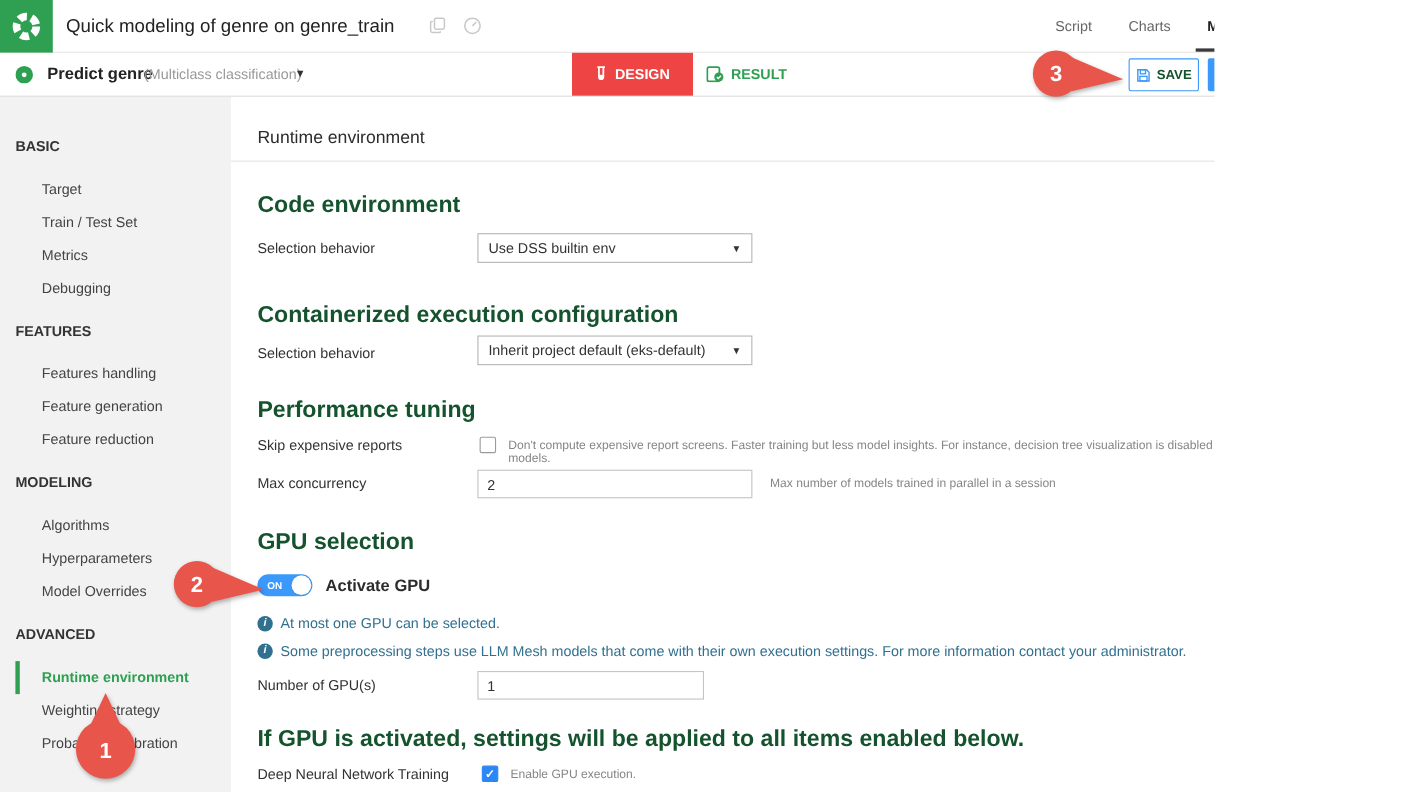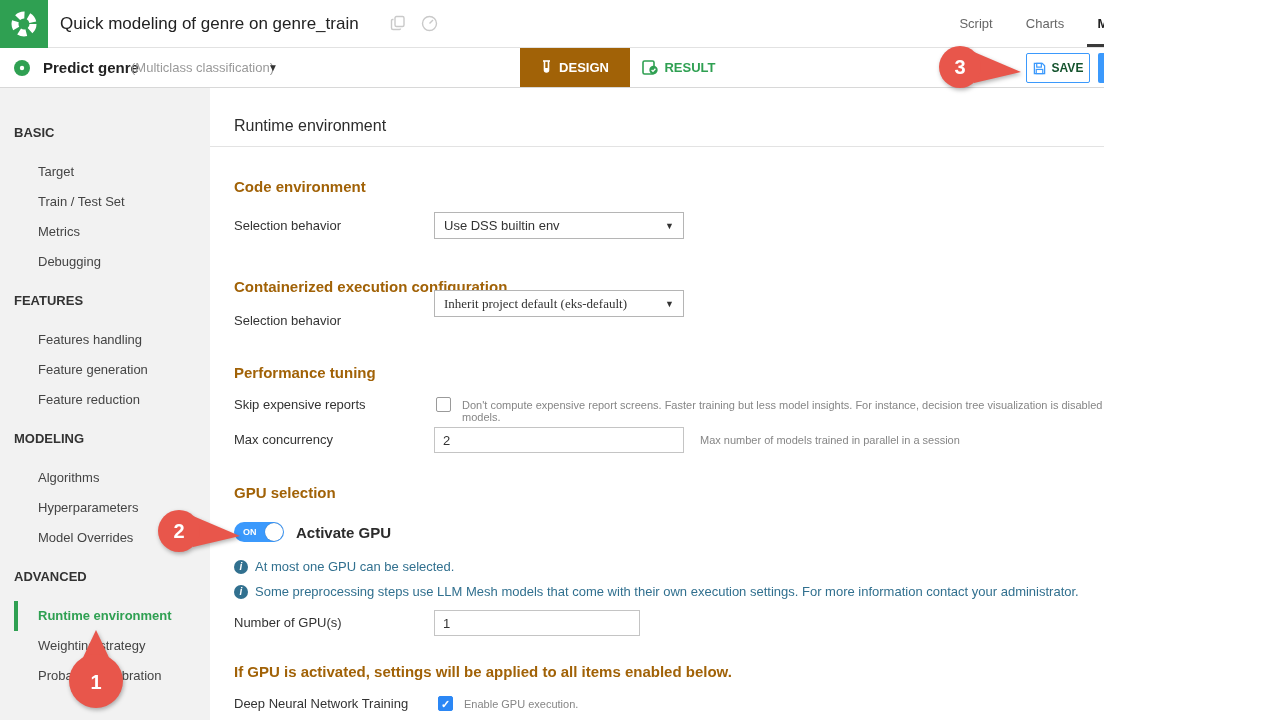--- a/index.html
+++ b/index.html
@@ -16,21 +16,21 @@
   .htab.active { color:#222; font-weight:bold; border-bottom:3px solid #3a3a3a; }
   .actions-btn { position:absolute; left:1169px; top:2px; width:64px; height:30px; border:5px solid #f97316; background:#fff;
                  font-size:11px; font-weight:bold; color:#333; display:flex; align-items:center; justify-content:center; letter-spacing:.3px; cursor:pointer; }
 
   
   .toolbar { position:absolute; left:0; top:48px; width:1240px; height:40px; background:#fff; border-bottom:1px solid #d8d8d8; }
   .model-dot { position:absolute; left:14px; top:60px; width:16px; height:16px; }
   .model-name { position:absolute; left:43px; top:48px; height:40px; line-height:40px; font-size:15px; font-weight:bold; color:#222; }
   .model-sub  { position:absolute; left:131px; top:48px; height:40px; line-height:40px; font-size:13px; color:#999; }
   .model-caret { position:absolute; left:268px; top:48px; height:40px; line-height:40px; font-size:10px; color:#333; cursor:pointer; }
-  .tab-design { position:absolute; left:520px; top:48px; width:110px; height:39px; background:#a16207; color:#fff; font-weight:bold;
+  .tab-design { position:absolute; left:520px; top:48px; width:110px; height:39px; background:#ef4444; color:#fff; font-weight:bold;
                 font-size:13px; display:flex; align-items:center; justify-content:center; gap:7px; cursor:pointer; }
   .tab-result { position:absolute; left:633px; top:48px; width:92px; height:39px; color:#2fa052; font-weight:bold; font-size:13px;
                 display:flex; align-items:center; justify-content:center; gap:6px; cursor:pointer; }
   .btn-save { position:absolute; left:1026px; top:53px; width:64px; height:30px; border:1px solid #3b99fc; color:#14532d; background:#fff;
               font-size:12px; font-weight:bold; display:flex; align-items:center; justify-content:center; gap:6px; border-radius:2px; cursor:pointer; }
   .btn-train { position:absolute; left:1098px; top:53px; width:95px; height:30px; background:#3b99fc; color:#fff; font-size:12px; font-weight:bold;
                display:flex; align-items:center; justify-content:center; gap:8px; border-radius:2px 0 0 2px; cursor:pointer; }
   .btn-train-caret { position:absolute; left:1194px; top:53px; width:39px; height:30px; background:#3b99fc; color:#fff; font-size:10px;
                display:flex; align-items:center; justify-content:center; border-radius:0 2px 2px 0; border-left:1px solid #2b82e0; cursor:pointer; }
 
@@ -38,21 +38,21 @@
   .sidebar { position:absolute; left:0; top:88px; width:210px; height:632px; background:#f2f2f2; }
   .side-header { position:absolute; left:14px; height:18px; line-height:18px; font-size:13px; font-weight:bold; color:#333; }
   .side-item { position:absolute; left:38px; height:18px; line-height:18px; font-size:13px; color:#444; cursor:pointer; }
   .side-item.active { color:#2fa052; font-weight:bold; }
   .active-bar { position:absolute; left:14px; width:4px; background:#2fa052; }
 
   
   .panel { position:absolute; left:210px; top:88px; width:1006px; height:632px; background:#fff; }
   .panel-title { position:absolute; left:24px; top:26px; font-size:16px; color:#2c2c2c; line-height:24px; }
   .panel-divider { position:absolute; left:0; top:58px; width:1006px; border-bottom:1px solid #e3e3e3; }
-  .sec-h { position:absolute; left:24px; font-size:15px; font-weight:bold; color:#a16207; line-height:20px; }
+  .sec-h { position:absolute; left:24px; font-size:21px; font-weight:bold; color:#14532d; line-height:20px; }
   .row-label { position:absolute; left:24px; font-size:13px; color:#333; }
   .select { position:absolute; left:224px; width:250px; height:27px; border:1px solid #b5b5b5; background:#fff; display:flex;
             align-items:center; justify-content:space-between; padding:0 9px; font-size:13px; color:#333; cursor:pointer; }
   .select .caret { font-size:9px; color:#333; }
   .tinput { position:absolute; left:224px; height:26px; border:1px solid #c4c4c4; background:#fff; font-size:13px; color:#333;
             padding:0 8px; font-family:"Liberation Sans", sans-serif; }
   .help { position:absolute; font-size:11px; color:#868686; }
   .cbox { position:absolute; width:15px; height:15px; border:1px solid #9a9a9a; border-radius:2px; background:#fff; cursor:pointer; }
   .cbox.checked { background:#2b87f5; border-color:#2b87f5; color:#fff; font-size:11px; font-weight:bold; text-align:center; line-height:15px; }
   .toggle { position:absolute; left:24px; width:50px; height:20px; border-radius:10px; background:#3b99fc; cursor:pointer; }
@@ -181,21 +181,21 @@
 
     <div class="sec-h" style="top:89px;">Code environment</div>
     <div class="row-label" style="top:124px; line-height:27px;">Selection behavior</div>
     <div class="select" style="top:124px;">
       <span>Use DSS builtin env</span>
       <span class="caret">▼</span>
     </div>
 
     <div class="sec-h" style="top:189px;">Containerized execution configuration</div>
     <div class="row-label" style="top:219px; line-height:27px;">Selection behavior</div>
-    <div class="select" style="top:202px;font-family:Liberation Serif, serif;">
+    <div class="select" style="top:217px;">
       <span>Inherit project default (eks-default)</span>
       <span class="caret">▼</span>
     </div>
 
     <div class="sec-h" style="top:275px;">Performance tuning</div>
     <div class="row-label" style="top:309px; line-height:15px;">Skip expensive reports</div>
     <div class="cbox" style="left:226px; top:309px;"></div>
     <div class="help" style="left:252px; top:311px; width:740px;">Don't compute expensive report screens. Faster training but less model insights. For instance, decision tree visualization is disabled on tree-based models.</div>
     <div class="row-label" style="top:339px; line-height:26px;">Max concurrency</div>
     <input class="tinput" style="top: 339px; width: 250px;" value="2">

